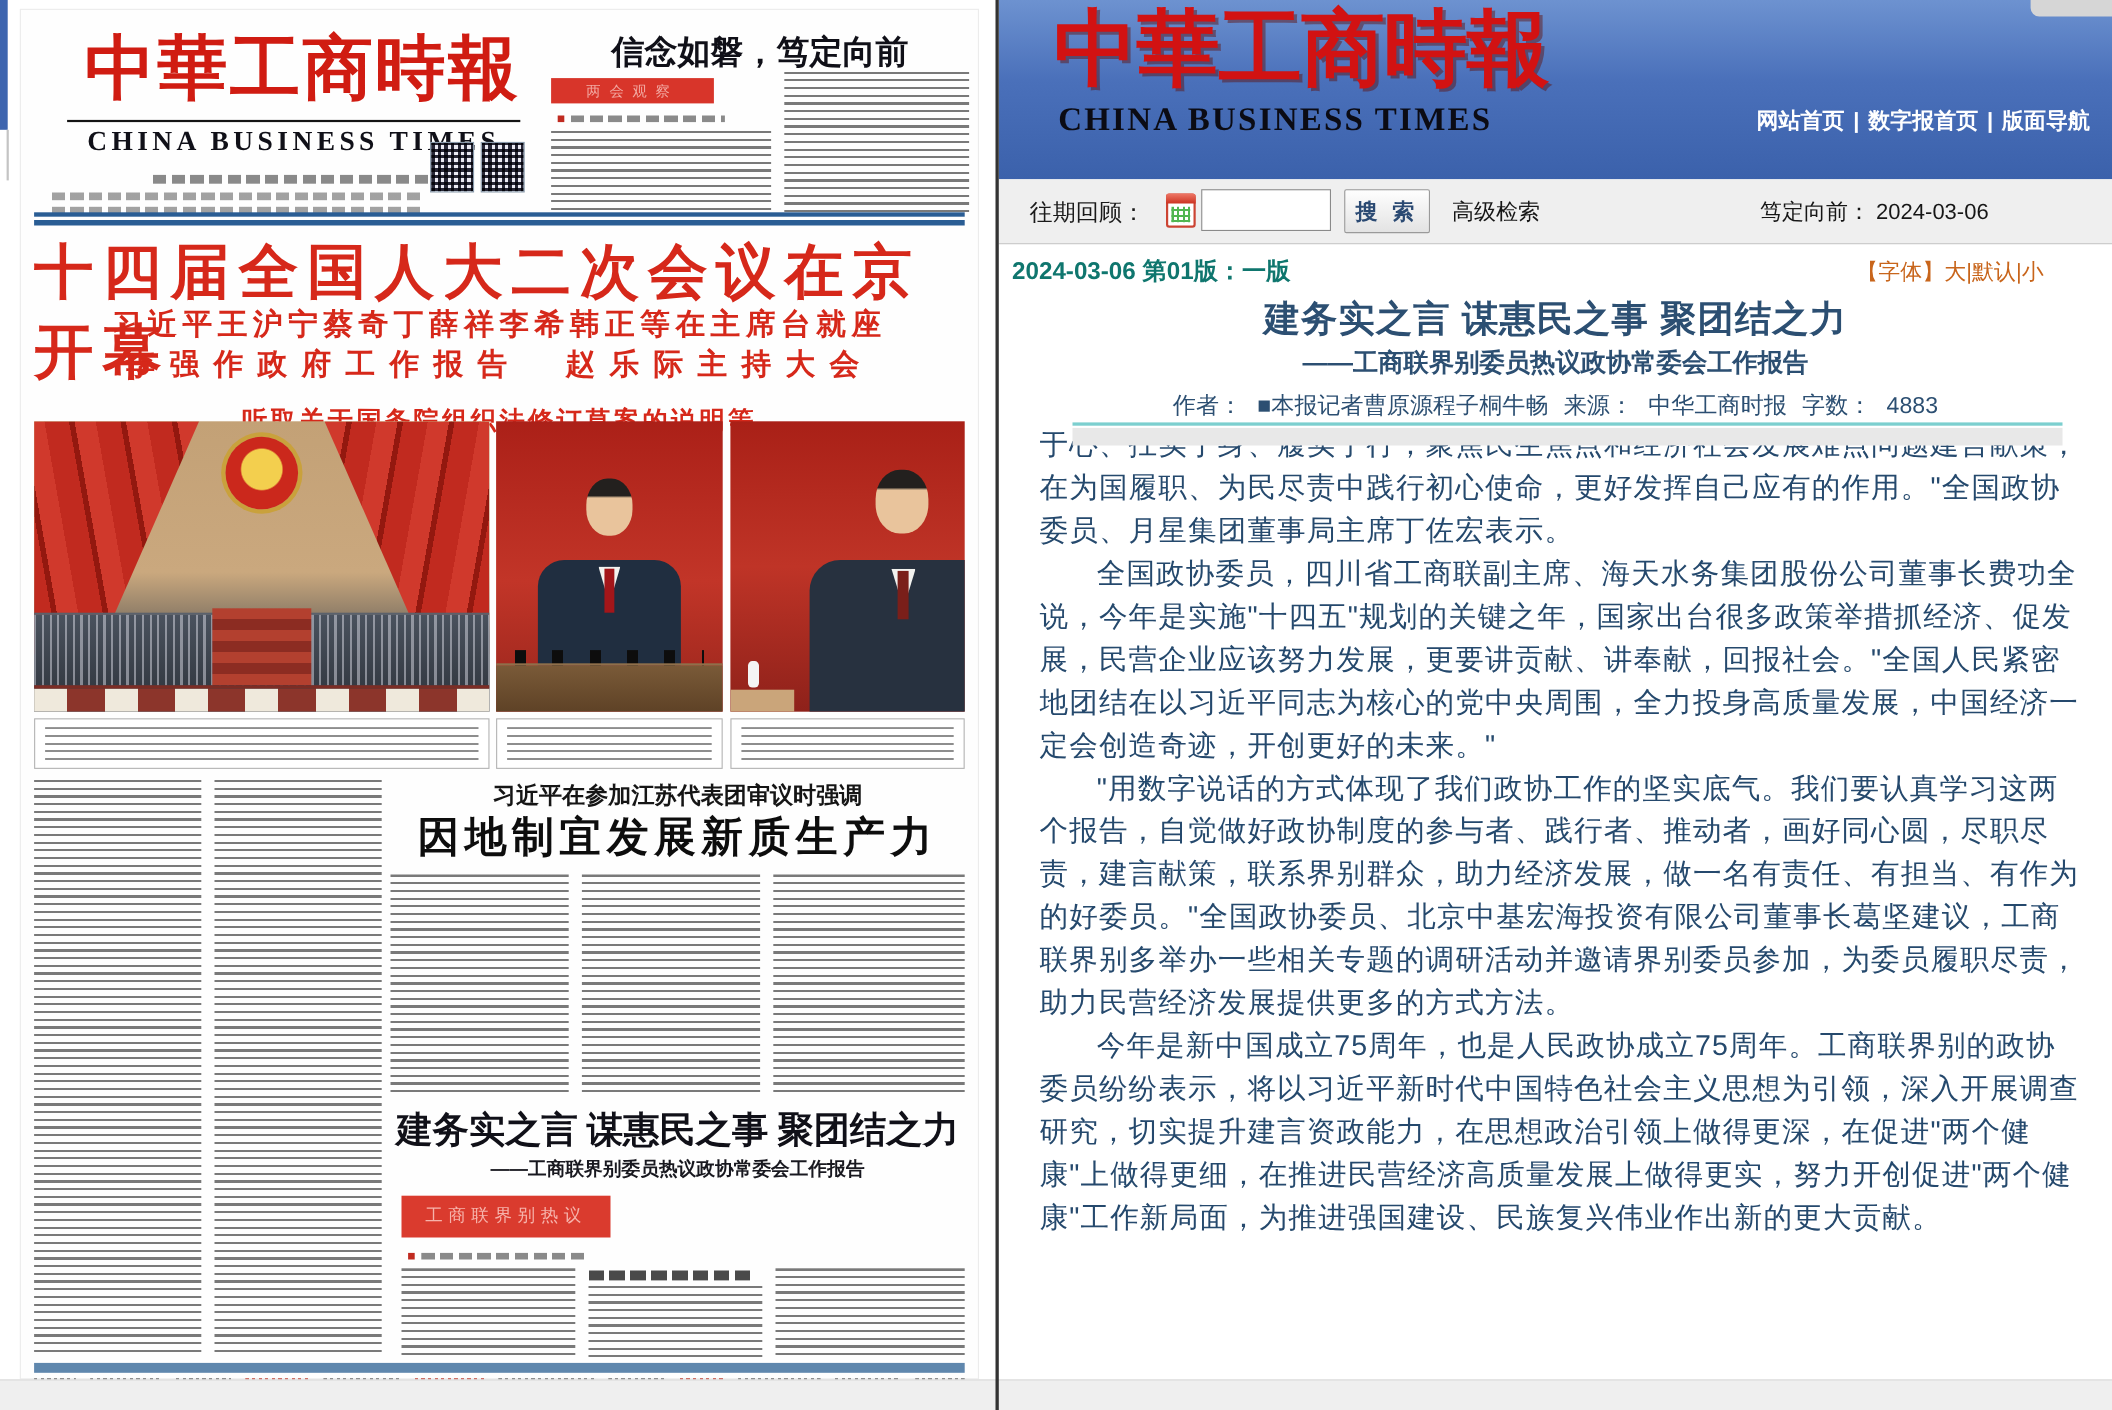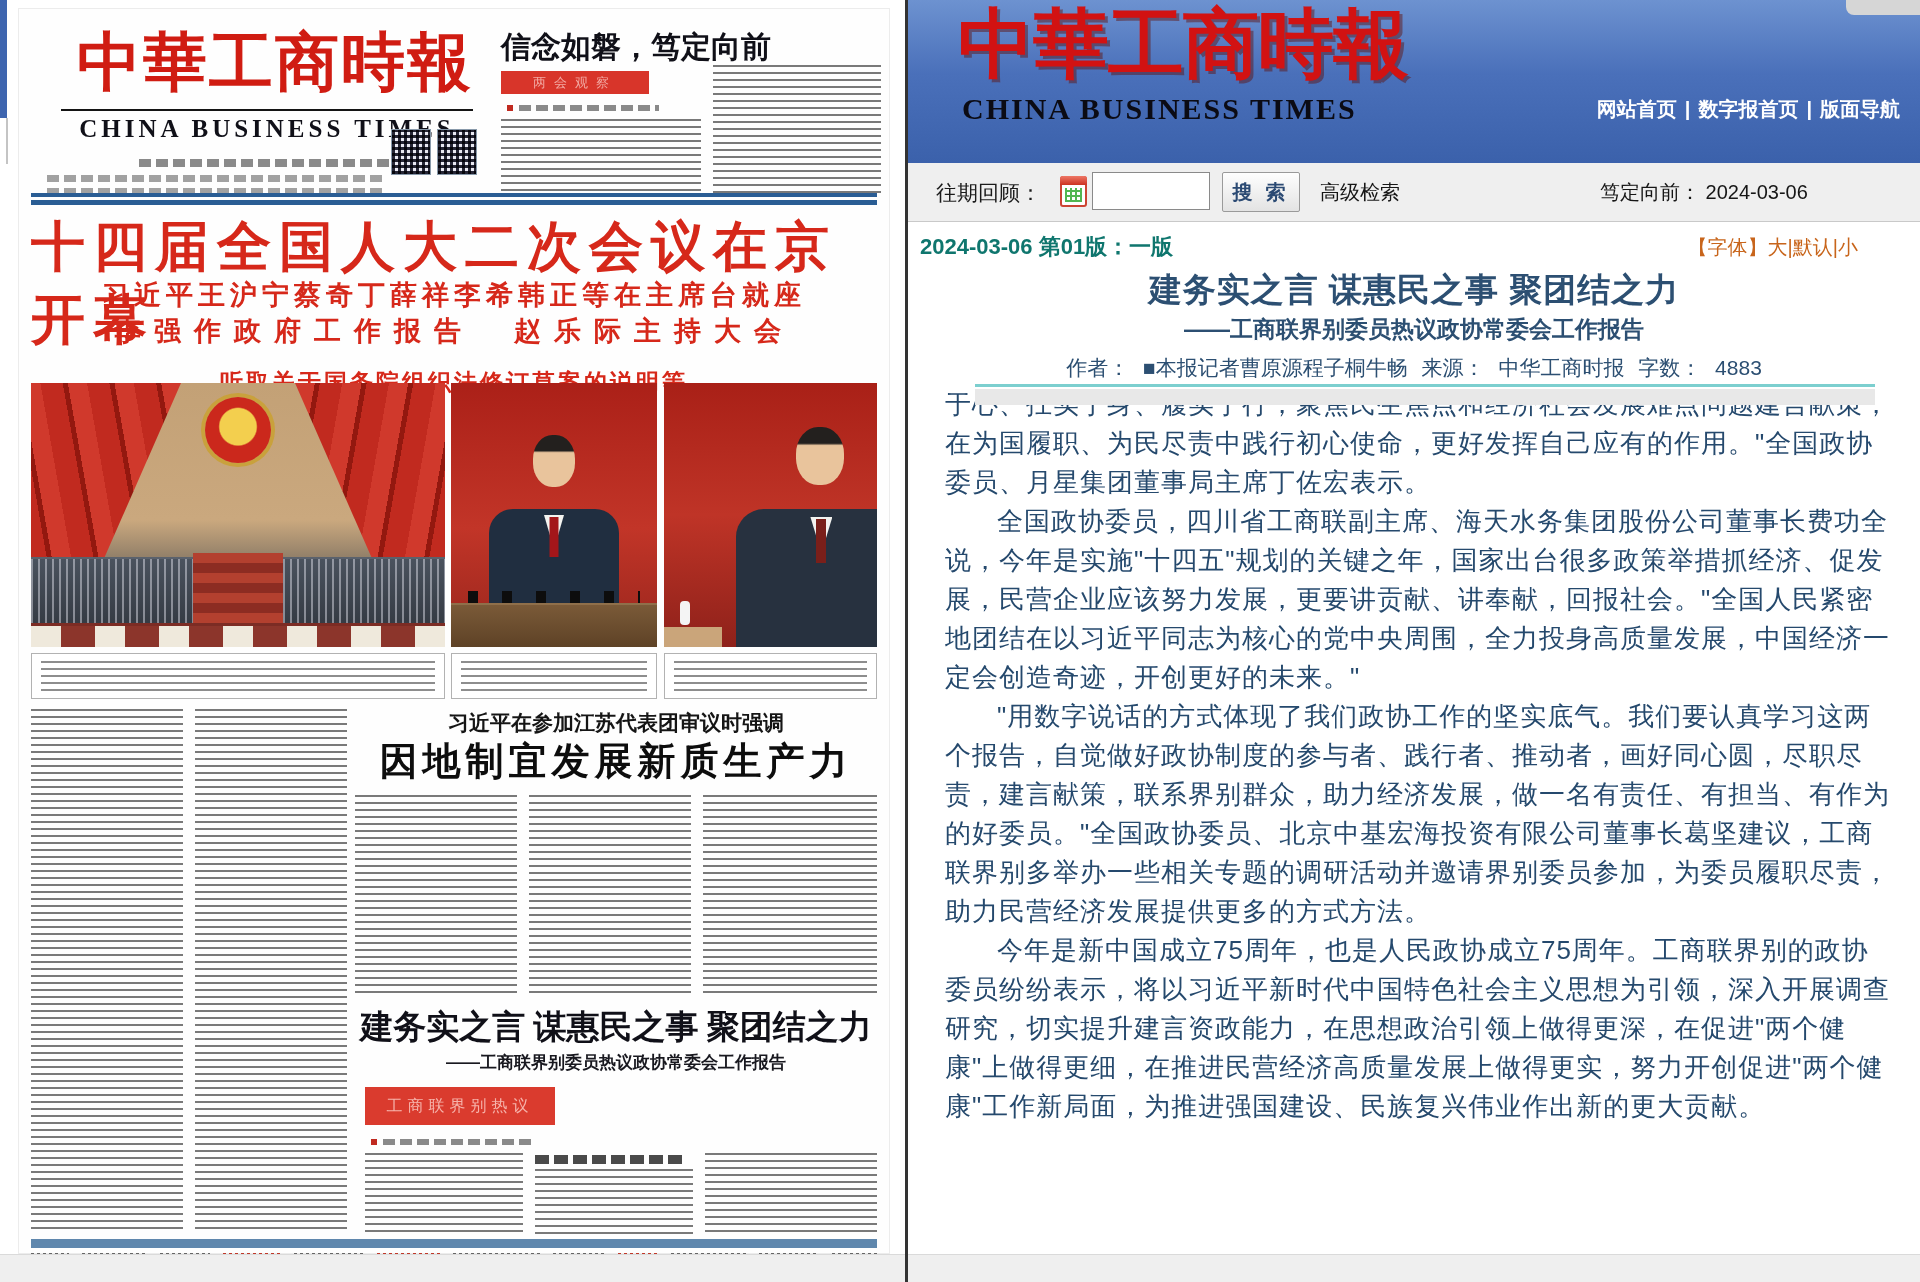--- a/index.html
+++ b/index.html
@@ -26,21 +26,21 @@
          font-weight:900;font-size:25px;letter-spacing:4px;color:#101018;}
   .np-slogan{left:120px;top:150px;width:260px;height:8px;}
   .np-info1{left:28px;top:166px;width:340px;height:7px;opacity:.8;}
   .np-info2{left:28px;top:179px;width:340px;height:7px;opacity:.8;}
   .qr{width:40px;height:46px;border:1px solid #8899aa;
       background:repeating-linear-gradient(0deg,#272737 0 3px,#f4f4f8 3px 6px),
                  repeating-linear-gradient(90deg,#272737 0 3px,#f4f4f8 3px 6px);
       background-blend-mode:multiply;}
   .qr1{left:372px;top:120px;} .qr2{left:418px;top:120px;}
 
-  .box-head{left:482px;top:18px;width:380px;text-align:left;font-family:"Liberation Serif",serif;
+  .box-head{left:482px;top:18px;width:380px;text-align:center;font-family:"Liberation Serif",serif;
             font-weight:900;font-size:30px;color:#101018;}
   .box-bar{left:482px;top:62px;width:148px;height:23px;background:#d8352a;text-align:center;
            font-size:13px;line-height:23px;color:#f2a9a2;letter-spacing:8px;}
   .box-sq{left:488px;top:96px;width:6px;height:6px;background:#c02a20;}
   .box-auline{left:500px;top:96px;width:140px;height:6px;}
   .box-colA{left:482px;top:110px;width:200px;height:74px;}
   .box-colB{left:694px;top:56px;width:168px;height:128px;}
 
   .np-blue1{left:12px;top:184px;width:846px;height:4px;background:#2a5d94;}
   .np-blue2{left:12px;top:191px;width:846px;height:5px;background:#2a5d94;}
@@ -145,21 +145,21 @@
   .tb-label{position:absolute;left:28px;top:16px;font-size:21px;color:#1a1a1a;}
   .cal{position:absolute;left:152px;top:13px;width:27px;height:31px;background:#fff;border:2px solid #cc4433;border-radius:3px;}
   .cal-top{position:absolute;top:-2px;left:-2px;right:-2px;height:9px;background:linear-gradient(#ee7766,#cc3322);border-radius:3px 3px 0 0;}
   .cal-grid{position:absolute;top:10px;left:3px;right:3px;bottom:3px;opacity:.85;
             background:repeating-linear-gradient(90deg,#3a3 0 2px,rgba(0,0,0,0) 2px 5px),
                        repeating-linear-gradient(0deg,#3a3 0 2px,rgba(0,0,0,0) 2px 5px);}
   .tb-input{position:absolute;left:184px;top:9px;width:118px;height:38px;background:#fff;border:1px solid #8a8a8a;
             font-size:20px;padding:0 6px;font-family:"Liberation Sans",sans-serif;}
   .tb-btn{position:absolute;left:314px;top:9px;width:78px;height:40px;font-size:20px;font-weight:600;color:#2b4a73;
           background:linear-gradient(#fefefe,#e3e3e3);border:1px solid #9a9a9a;border-radius:2px;
-          font-family:Liberation Serif, serif;letter-spacing:4px;}
+          font-family:Liberation Sans, sans-serif;letter-spacing:4px;}
   .tb-adv{position:absolute;left:412px;top:16px;font-size:20px;color:#161616;}
   .tb-date{position:absolute;left:692px;top:16px;font-size:20px;color:#161616;}
 
   .meta-left{position:absolute;left:12px;top:232px;font-size:22px;font-weight:700;color:#0f766e;}
   .meta-right{position:absolute;right:62px;top:234px;font-size:20px;color:#c8651b;}
   .meta-right span{margin:0 0;}
 
   .a-title{position:absolute;left:0;top:268px;width:100%;text-align:center;font-weight:900;font-size:33px;
            color:#2c4f72;letter-spacing:1px;}
   .a-sub{position:absolute;left:0;top:314px;width:100%;text-align:center;font-weight:700;font-size:23px;color:#2c4f72;}

